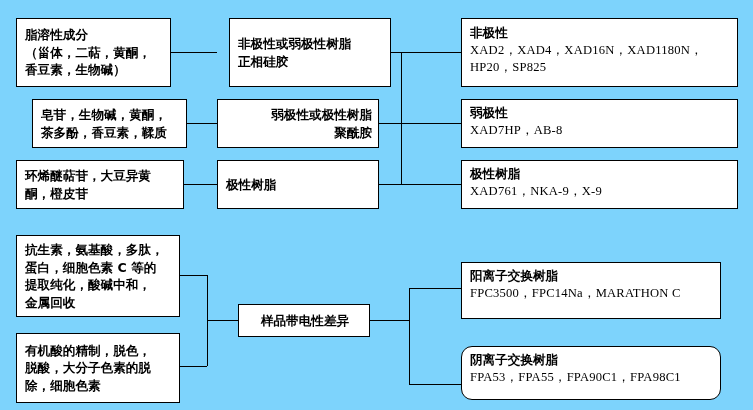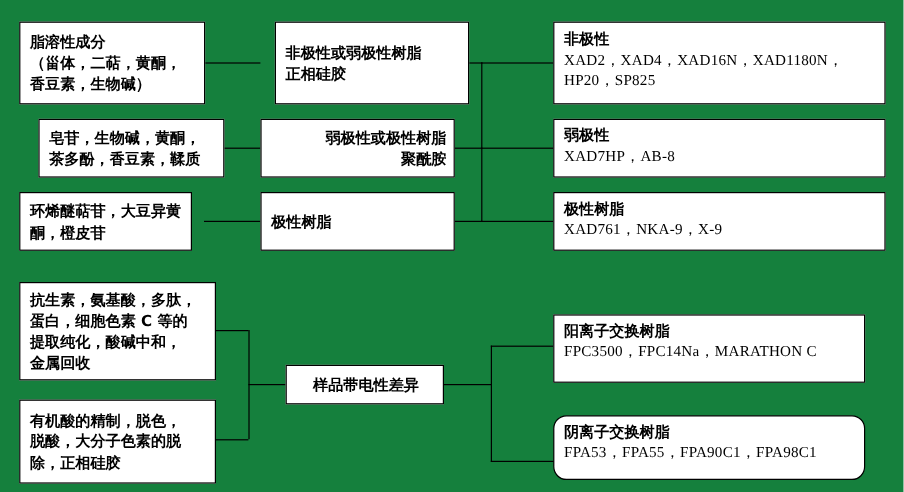--- a/index.html
+++ b/index.html
@@ -4,21 +4,21 @@
 <style>
   html, body {
     margin: 0;
     padding: 0;
     background: #ffffff;
   }
   #canvas {
     position: relative;
     width: 753px;
     height: 410px;
-    background: #15803d;
+    background: #7dd3fc;
     font-family: "Liberation Serif", "DejaVu Serif", serif;
     overflow: hidden;
   }
   .box {
     position: absolute;
     box-sizing: border-box;
     border: 1px solid #000000;
     background: #ffffff;
     display: flex;
     flex-direction: column;
@@ -94,21 +94,21 @@
   <div class="box" style="left:217px; top:99px; width:162px; height:49px;text-align:right;">
     <div class="line cjk">弱极性或极性树脂</div>
     <div class="line cjk">聚酰胺</div>
   </div>
 
   <div class="box" style="left:461px; top:99px; width:277px; height:49px; justify-content:flex-start; padding-top:4px;">
     <div class="line cjk">弱极性</div>
     <div class="line latin">XAD7HP，AB-8</div>
   </div>
 
-  <div class="box" style="left:16px; top:160px; width:144px; height:49px;">
+  <div class="box" style="left:16px; top:160px; width:168px; height:49px;">
     <div class="line cjk">环烯醚萜苷，大豆异黄</div>
     <div class="line cjk">酮，橙皮苷</div>
   </div>
 
   <div class="box" style="left:217px; top:160px; width:162px; height:49px;">
     <div class="line cjk">极性树脂</div>
   </div>
 
   <div class="box" style="left:461px; top:160px; width:277px; height:49px; justify-content:flex-start; padding-top:4px;">
     <div class="line cjk">极性树脂</div>
@@ -128,21 +128,21 @@
   <div class="box" style="left:16px; top:235px; width:164px; height:82px;">
     <div class="line cjk">抗生素，氨基酸，多肽，</div>
     <div class="line cjk">蛋白，细胞色素 C 等的</div>
     <div class="line cjk">提取纯化，酸碱中和，</div>
     <div class="line cjk">金属回收</div>
   </div>
 
   <div class="box" style="left:16px; top:333px; width:164px; height:70px;">
     <div class="line cjk">有机酸的精制，脱色，</div>
     <div class="line cjk">脱酸，大分子色素的脱</div>
-    <div class="line cjk">除，正相硅胶</div>
+    <div class="line cjk">除，细胞色素</div>
   </div>
 
   <div class="box" style="left:238px; top:304px; width:132px; height:33px; align-items:center; justify-content:center;">
     <div class="line cjk">样品带电性差异</div>
   </div>
 
   <div class="box" style="left:461px; top:262px; width:260px; height:57px; justify-content:flex-start; padding-top:4px;">
     <div class="line cjk">阳离子交换树脂</div>
     <div class="line latin">FPC3500，FPC14Na，MARATHON C</div>
   </div>

